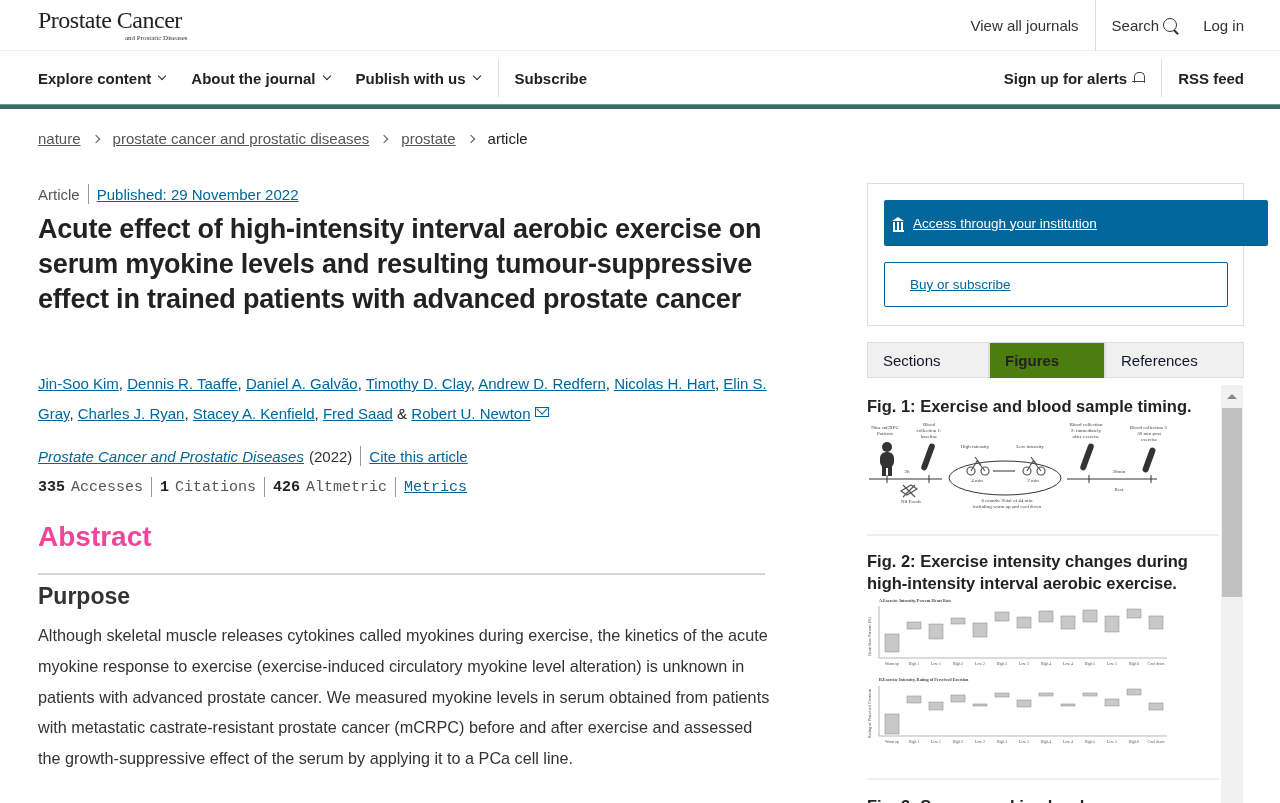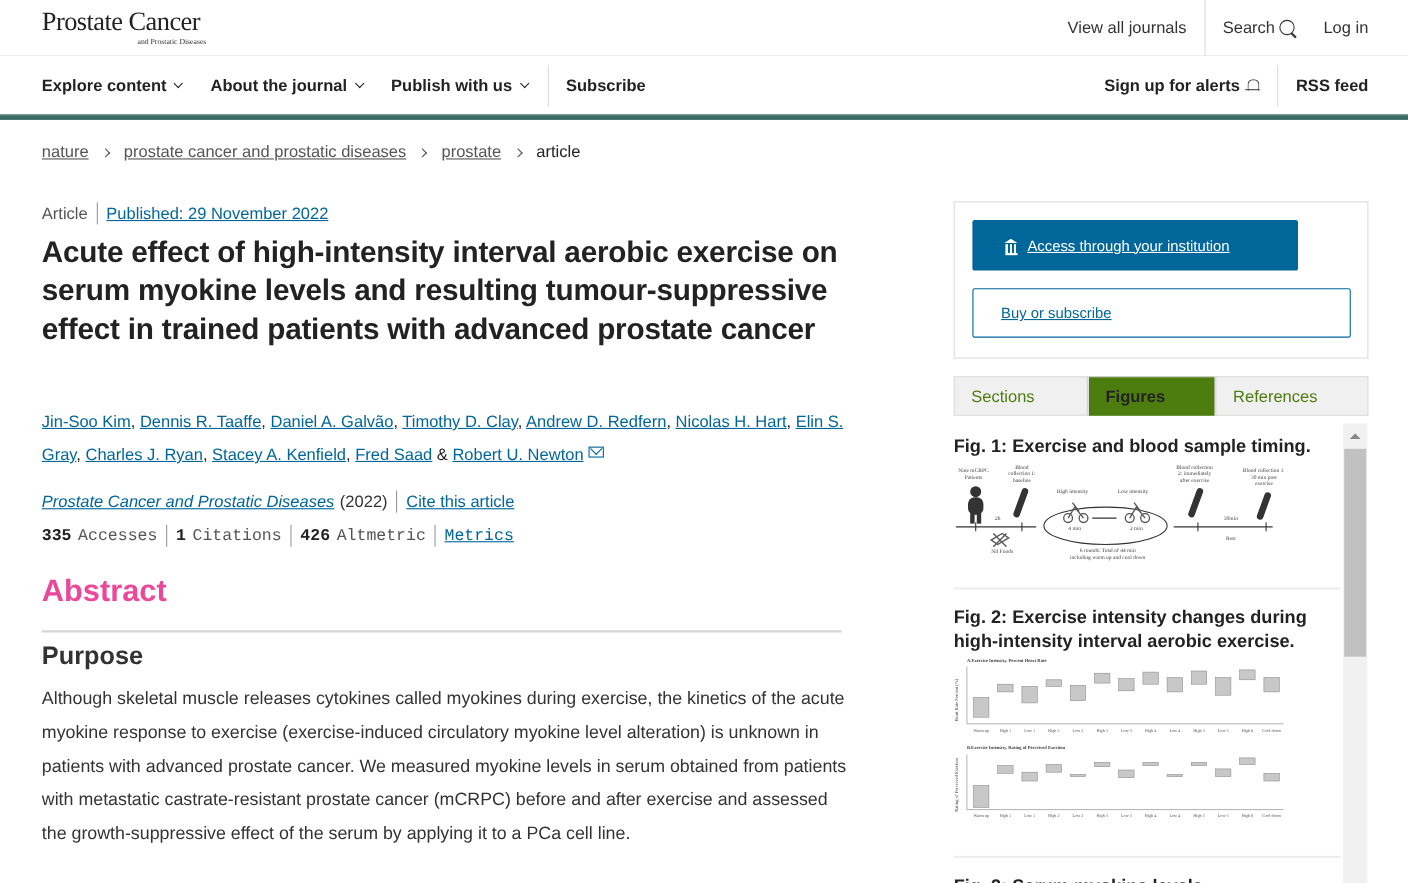--- a/index.html
+++ b/index.html
@@ -49,28 +49,28 @@
   .metrics-line { position: absolute; left: 38px; top: 477px; font-size: 15px; color: #555; display: flex; align-items: center; font-family: Liberation Mono, monospace; }
   .metrics-line b { color: #222; margin-right: 6px; }
 
   .abstract-h { position: absolute; left: 38px; top: 521px; font-size: 28px; font-weight: bold; color: #ec4899; }
   .abstract-rule { position: absolute; left: 38px; top: 573px; width: 727px; height: 2px; background: #d5d5d5; }
   .purpose-h { position: absolute; left: 38px; top: 583px; font-size: 23px; color: #333; }
   .abstract-p { position: absolute; left: 38px; top: 620px; width: 740px; font-size: 16.2px; line-height: 30.8px; color: #333; }
 
   
   .access-box { position: absolute; left: 867px; top: 183px; width: 377px; height: 143px; border: 1px solid #ddd; }
-  .btn-inst { position: absolute; left: 16px; top: 16px; width: 296px; height: 46px; background: #01669a; color: #fff; font-size: 13.5px; display: flex; align-items: center; padding-left: 29px; border-radius: 2px; }
+  .btn-inst { position: absolute; left: 16px; top: 16px; width: 384px; height: 46px; background: #01669a; color: #fff; font-size: 13.5px; display: flex; align-items: center; padding-left: 8px; border-radius: 2px; }
   .inst-icon { display: inline-block; width: 13px; height: 13px; margin-right: 8px; position: relative; }
   .inst-icon::before { content: ""; position: absolute; left: 0; top: 0; width: 0; height: 0; border-left: 6.5px solid transparent; border-right: 6.5px solid transparent; border-bottom: 4px solid #fff; }
   .inst-icon::after { content: ""; position: absolute; left: 1px; top: 5px; width: 11px; height: 8px; background: repeating-linear-gradient(90deg, #fff 0 2px, transparent 2px 4px); border-bottom: 2px solid #fff; }
   .btn-buy { position: absolute; left: 16px; top: 78px; width: 344px; height: 45px; border: 1px solid #01669a; color: #01669a; font-size: 13.5px; display: flex; align-items: center; padding-left: 25px; border-radius: 2px; background: #fff; }
 
   .tabs { position: absolute; left: 867px; top: 342px; width: 377px; height: 36px; display: flex; }
-  .tab { height: 36px; background: #f0f0f0; border: 1px solid #ddd; font-size: 15px; color: #4d7c0f; display: flex; align-items: center; padding-left: 15px; }
+  .tab { height: 36px; background: #f0f0f0; border: 1px solid #ddd; font-size: 15px; color: #0f172a; display: flex; align-items: center; padding-left: 15px; }
   .tab.t1 { width: 122px; }
   .tab.t2 { width: 116px; background: #4d7c0f; border-bottom: none; color: #222; font-weight: bold; padding-left: 15px; }
   .tab.t3 { width: 139px; }
 
   .figs { position: absolute; left: 867px; top: 386px; width: 352px; height: 417px; overflow: hidden; }
   .fig { border-bottom: 2px solid #eee; }
   .fig-title { font-size: 16.5px; font-weight: bold; color: #222; line-height: 22px; }
   .scrollbar { position: absolute; left: 1221px; top: 385px; width: 22px; height: 418px; background: #f1f1f1; }
   .scroll-up { position: absolute; left: 6px; top: 9px; width: 0; height: 0; border-left: 5px solid transparent; border-right: 5px solid transparent; border-bottom: 5px solid #888; }
   .scroll-thumb { position: absolute; left: 1px; top: 23px; width: 20px; height: 189px; background: #c1c1c1; }

